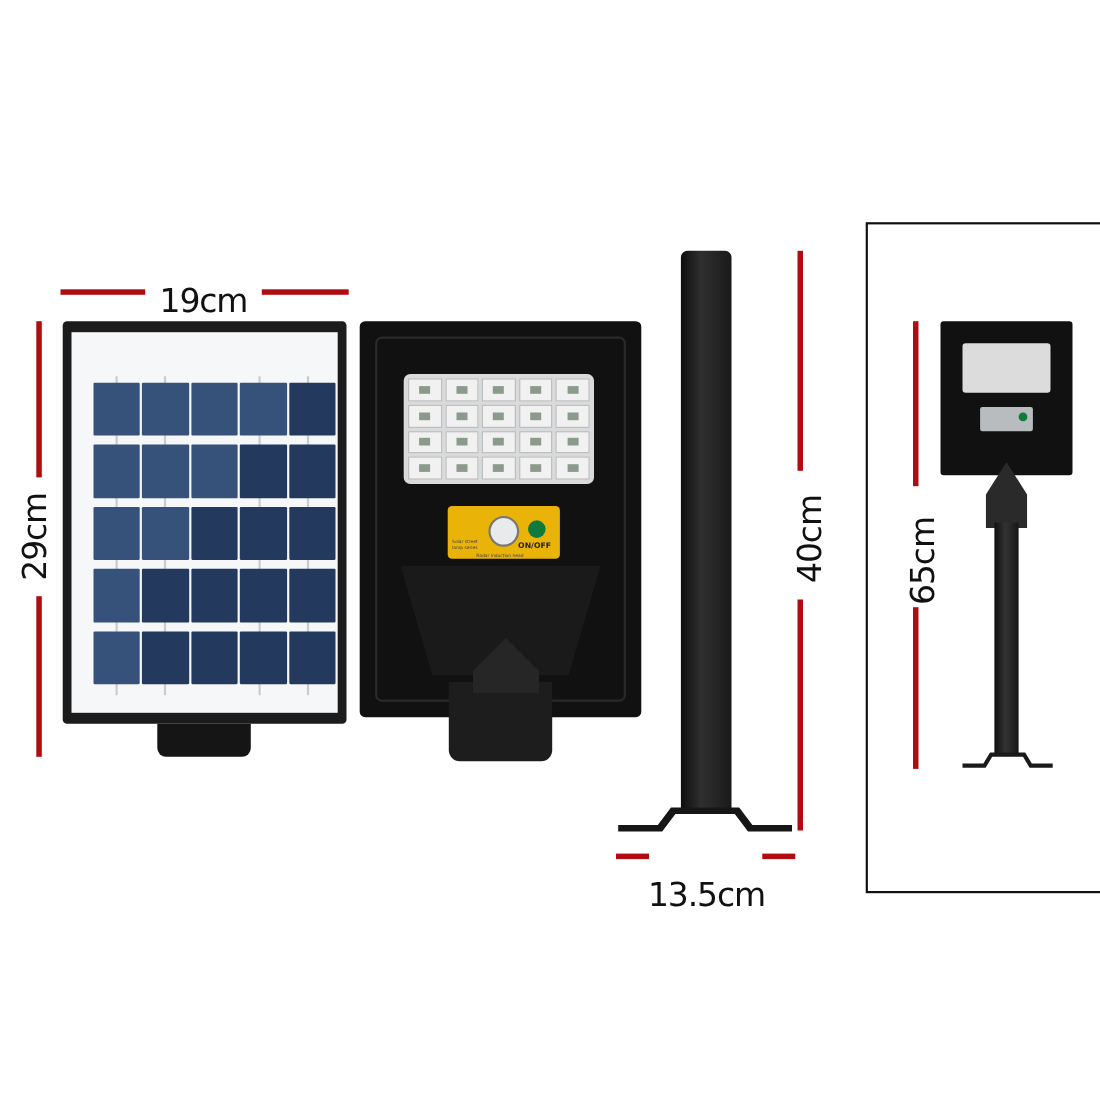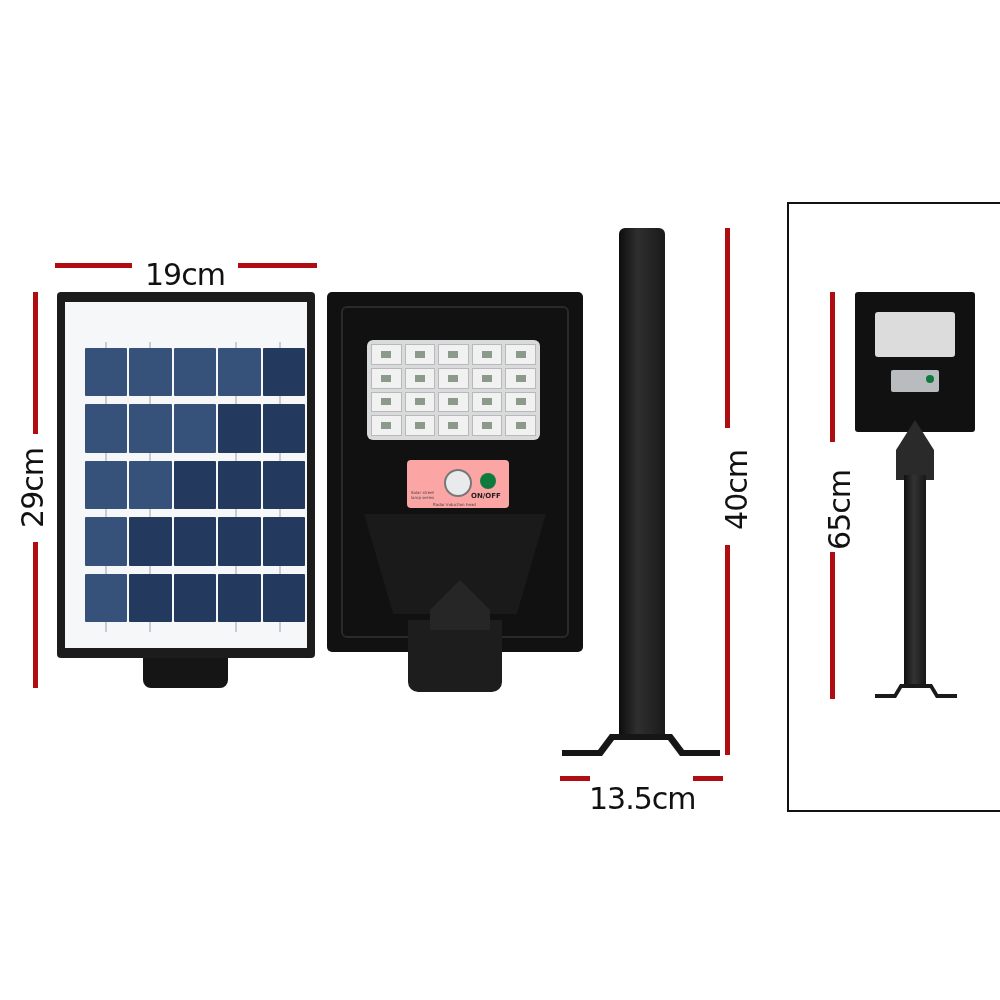--- a/index.html
+++ b/index.html
@@ -17,21 +17,21 @@
   .cell.light { background:#37527a; }
   .busbar { position:absolute; top:40px; width:2px; height:290px; background:#c8ccd2; }
   .panel-mount { position:absolute; left:143px; top:658px; width:85px; height:30px; background:#151515; border-radius:0 0 8px 8px; }
 
   
   .lamp-body { position:absolute; left:327px; top:292px; width:256px; height:360px; background:#111; border-radius:5px; }
   .lamp-bevel { position:absolute; left:14px; top:14px; right:14px; bottom:14px; border:2px solid #2a2a2a; border-radius:6px; }
   .led-array { position:absolute; left:40px; top:48px; width:173px; height:100px; background:#d9dadb; border-radius:6px; display:grid; grid-template-columns:repeat(5,1fr); grid-template-rows:repeat(4,1fr); gap:3px; padding:4px; box-sizing:border-box; }
   .led { background:#f1f1f1; border:1px solid #b9b9b9; display:flex; align-items:center; justify-content:center; }
   .led span { width:10px; height:7px; background:#8c9a8c; display:block; }
-  .sensor-plate { position:absolute; left:80px; top:168px; width:102px; height:48px; background:#fca5a5; border-radius:4px; }
+  .sensor-plate { position:absolute; left:80px; top:168px; width:102px; height:48px; background:#eab308; border-radius:4px; }
   .pir { position:absolute; left:37px; top:9px; width:28px; height:28px; border-radius:50%; background:#e9eaec; border:2px solid #777; box-sizing:border-box; }
   .switch { position:absolute; left:73px; top:13px; width:16px; height:16px; border-radius:50%; background:#107a3e; }
   .onoff { position:absolute; left:64px; top:32px; font-size:7px; font-weight:bold; color:#222; }
   .tiny { position:absolute; font-size:4px; color:#444; line-height:5px; }
   .flare { position:absolute; left:37px; top:222px; width:182px; height:100px; background:#1a1a1a; clip-path:polygon(0 0,100% 0,84% 100%,16% 100%); }
   .lamp-collar { position:absolute; left:408px; top:620px; width:94px; height:72px; background:#1d1d1d; border-radius:0 0 10px 10px; }
   .lamp-cone { position:absolute; left:430px; top:580px; width:60px; height:50px; background:#262626; clip-path:polygon(50% 0,100% 60%,100% 100%,0 100%,0 60%); }
 
   
   .pole { position:absolute; left:619px; top:228px; width:46px; height:510px; background:linear-gradient(90deg,#0d0d0d,#2f2f2f 40%,#1a1a1a); border-radius:6px 6px 0 0; }
@@ -167,21 +167,21 @@
 <div class="pole"></div>
 <svg class="pole-base" viewBox="0 0 162 30">
   <path d="M2 22 L38 22 L50 6 L112 6 L124 22 L160 22 L160 28 L120 28 L108 12 L54 12 L42 28 L2 28 Z" fill="#161616"></path>
 </svg>
 
 <div class="redbar" style="left:725px;top:228px;width:5px;height:200px;"></div>
 <div class="dimlabel vlabel" style="left:697px;top:475px;">40cm</div>
 <div class="redbar" style="left:725px;top:545px;width:5px;height:210px;"></div>
 
 <div class="redbar" style="left:560px;top:776px;width:30px;height:5px;"></div>
-<div class="dimlabel" style="left:589px;top:784px;">13.5cm</div>
+<div class="dimlabel" style="left:589px;top:800px;">13.5cm</div>
 <div class="redbar" style="left:693px;top:776px;width:30px;height:5px;"></div>
 
 <div class="inset"></div>
 <div class="redbar" style="left:830px;top:292px;width:5px;height:150px;"></div>
 <div class="dimlabel vlabel" style="left:800px;top:495px;">65cm</div>
 <div class="redbar" style="left:830px;top:552px;width:5px;height:147px;"></div>
 
 <div class="abs" style="left:855px;top:292px;width:120px;height:140px;background:#111;border-radius:3px;">
   <div class="abs" style="left:20px;top:20px;width:80px;height:45px;background:#dcdcdc;border-radius:3px;"></div>
   <div class="abs" style="left:36px;top:78px;width:48px;height:22px;background:#b8bcbf;border-radius:2px;"></div>

